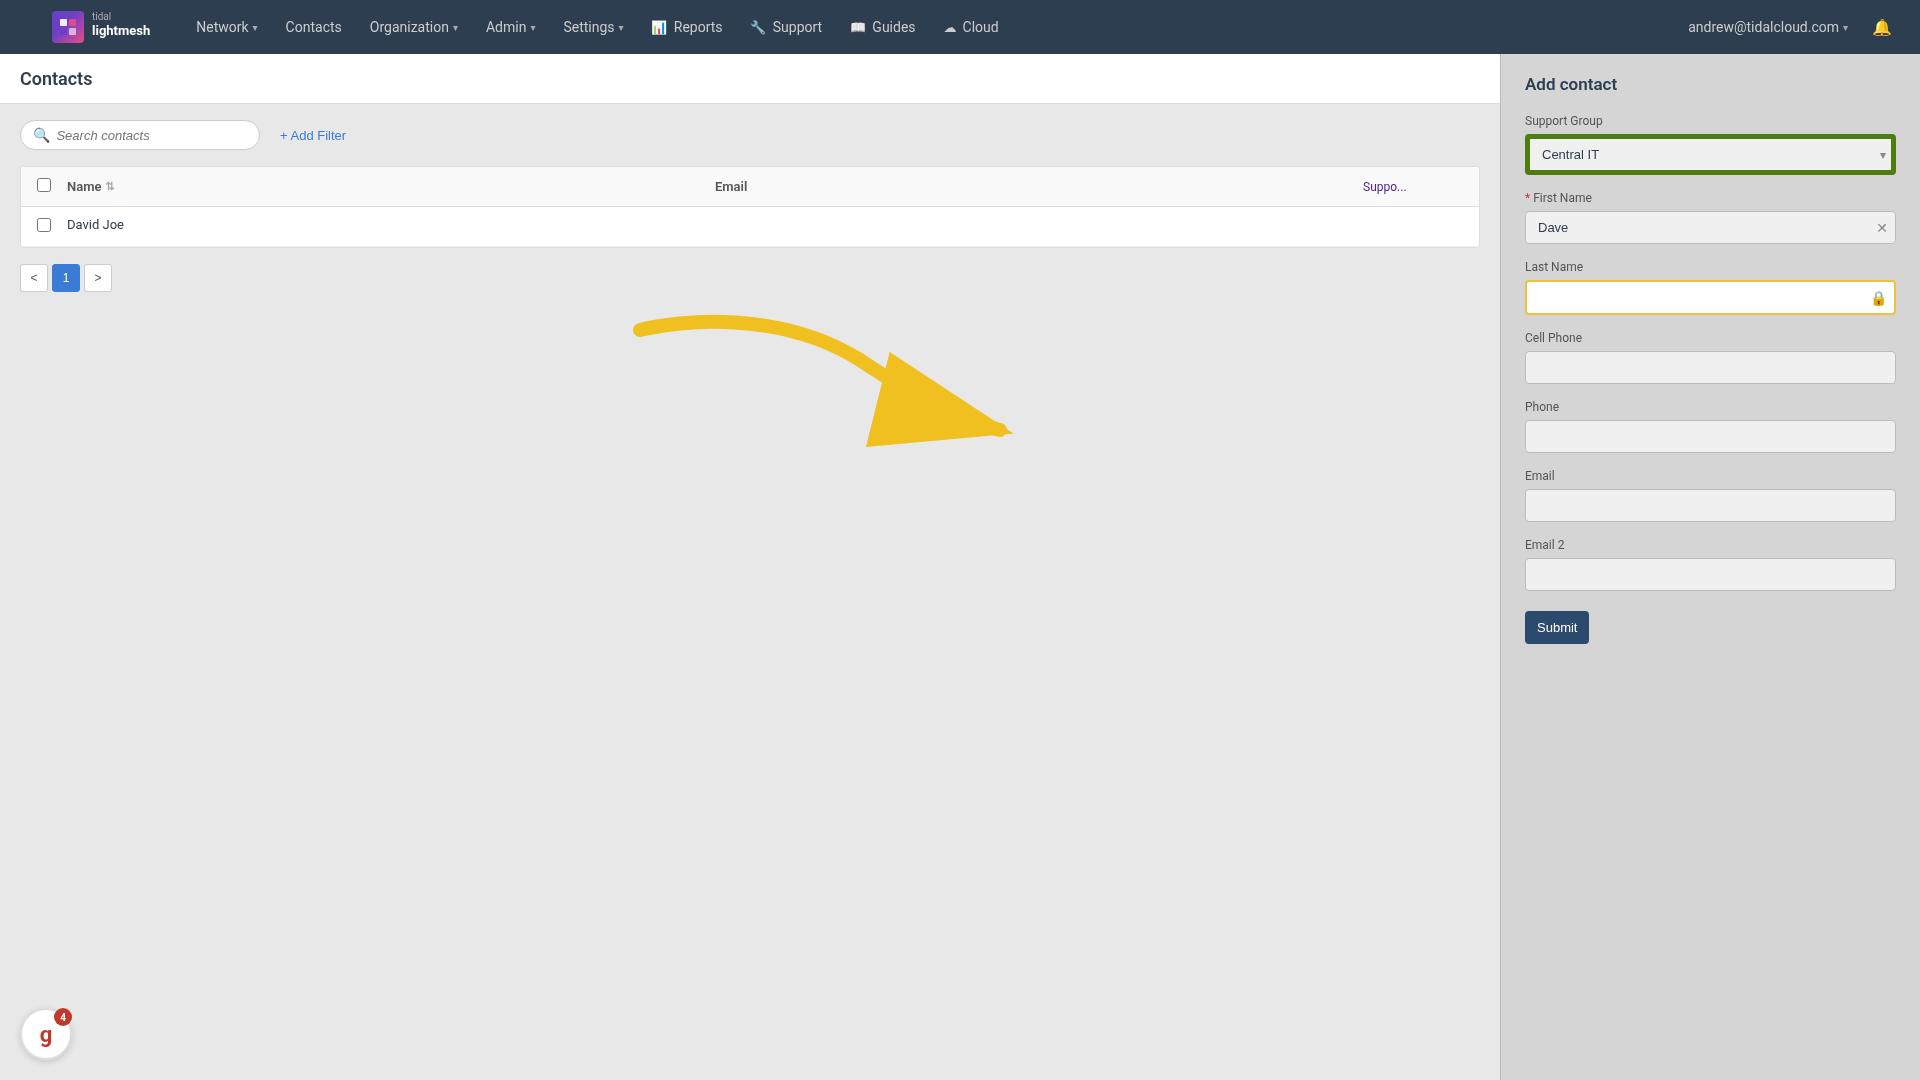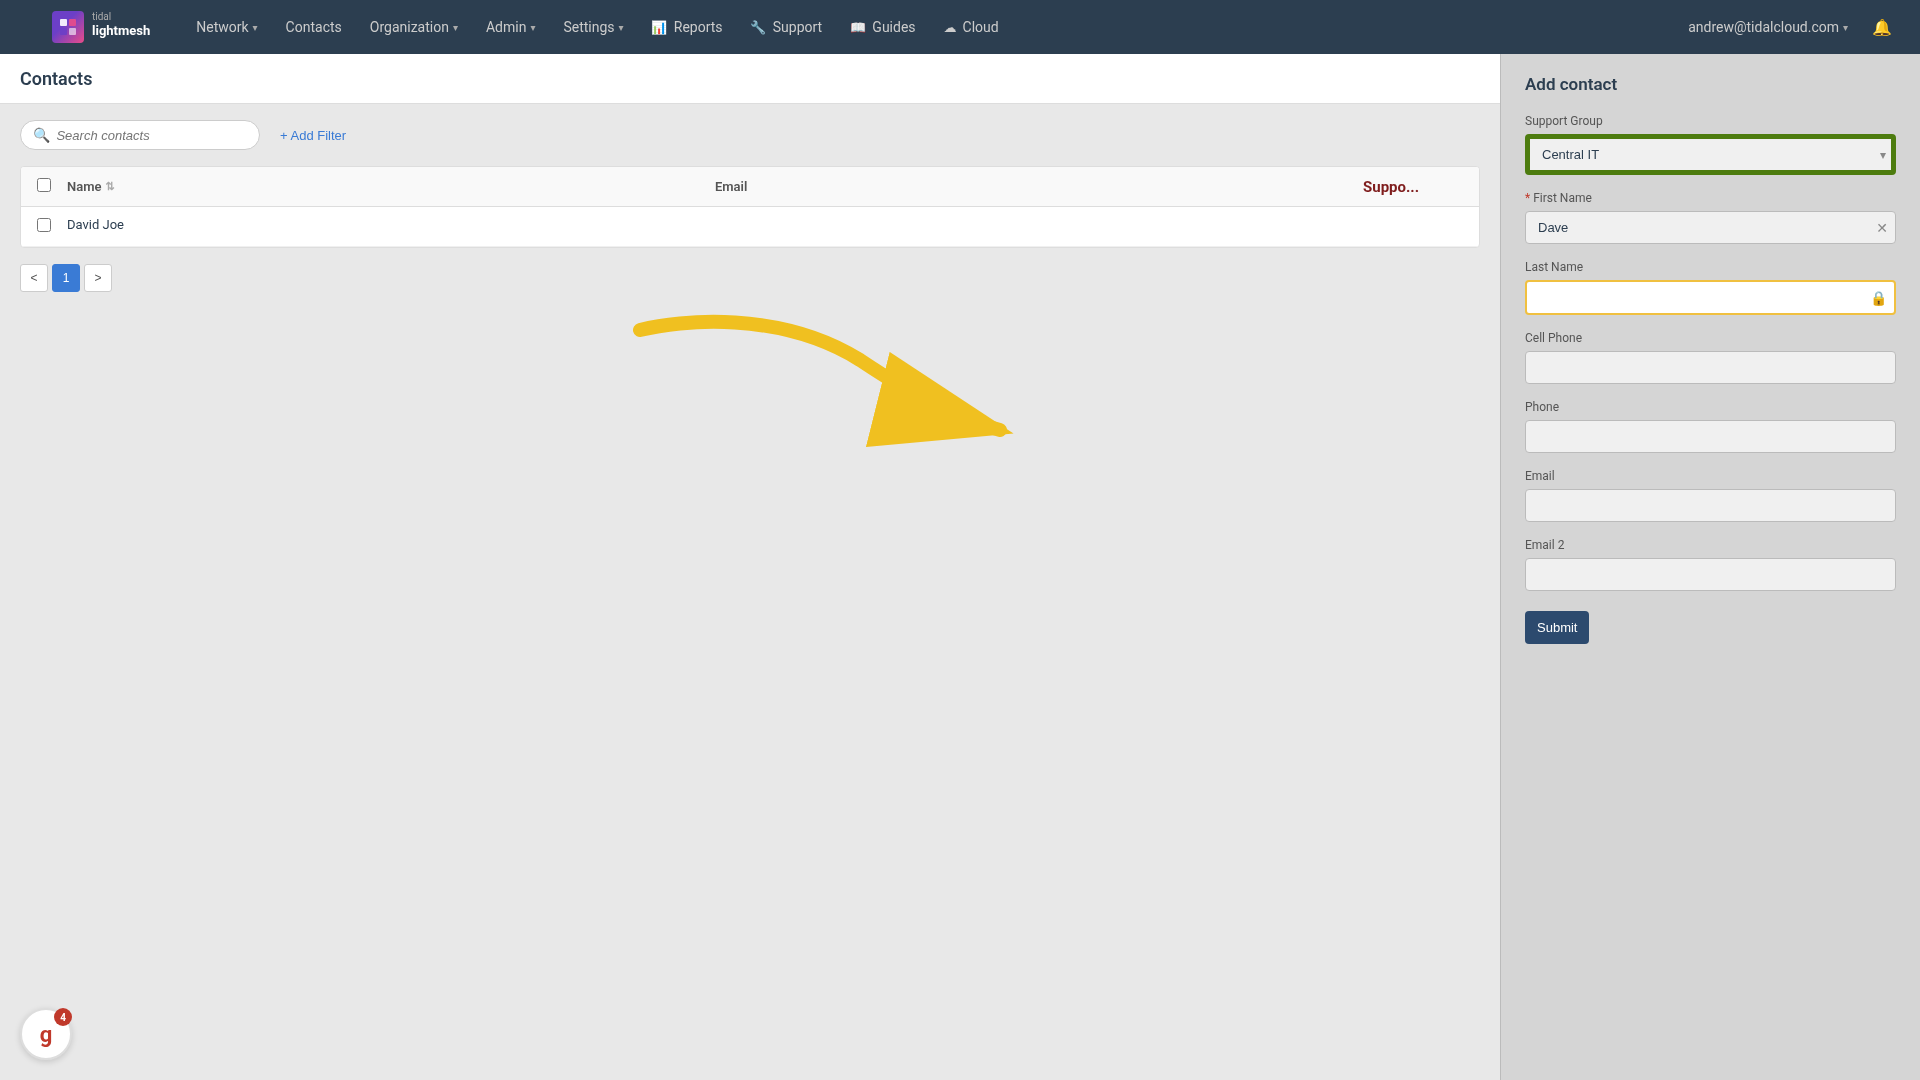--- a/index.html
+++ b/index.html
@@ -141,21 +141,21 @@
     .table-header {
       display: flex;
       align-items: center;
       padding: 10px 16px;
       border-bottom: 1px solid #ddd;
       background: #f9f9f9;
     }
     .th-checkbox { width: 30px; }
     .th-name { flex: 1; font-size: 13px; color: #555; font-weight: 600; display: flex; align-items: center; gap: 4px; }
     .th-email { flex: 1; font-size: 13px; color: #555; font-weight: 600; display: flex; align-items: center; gap: 4px; }
-    .th-support { width: 100px; font-size: 15px; color: #7f1d1d; font-weight: 700; }
+    .th-support { width: 100px; font-size: 12px; color: #4c1d95; font-weight: 400; }
 
     .table-row {
       display: flex;
       align-items: flex-start;
       padding: 10px 16px;
       border-bottom: 1px solid #f0f0f0;
     }
     .td-checkbox { width: 30px; }
     .td-name { flex: 1; font-size: 13px; color: #2c3e50; }
     .td-email { flex: 1; font-size: 13px; color: #666; }

